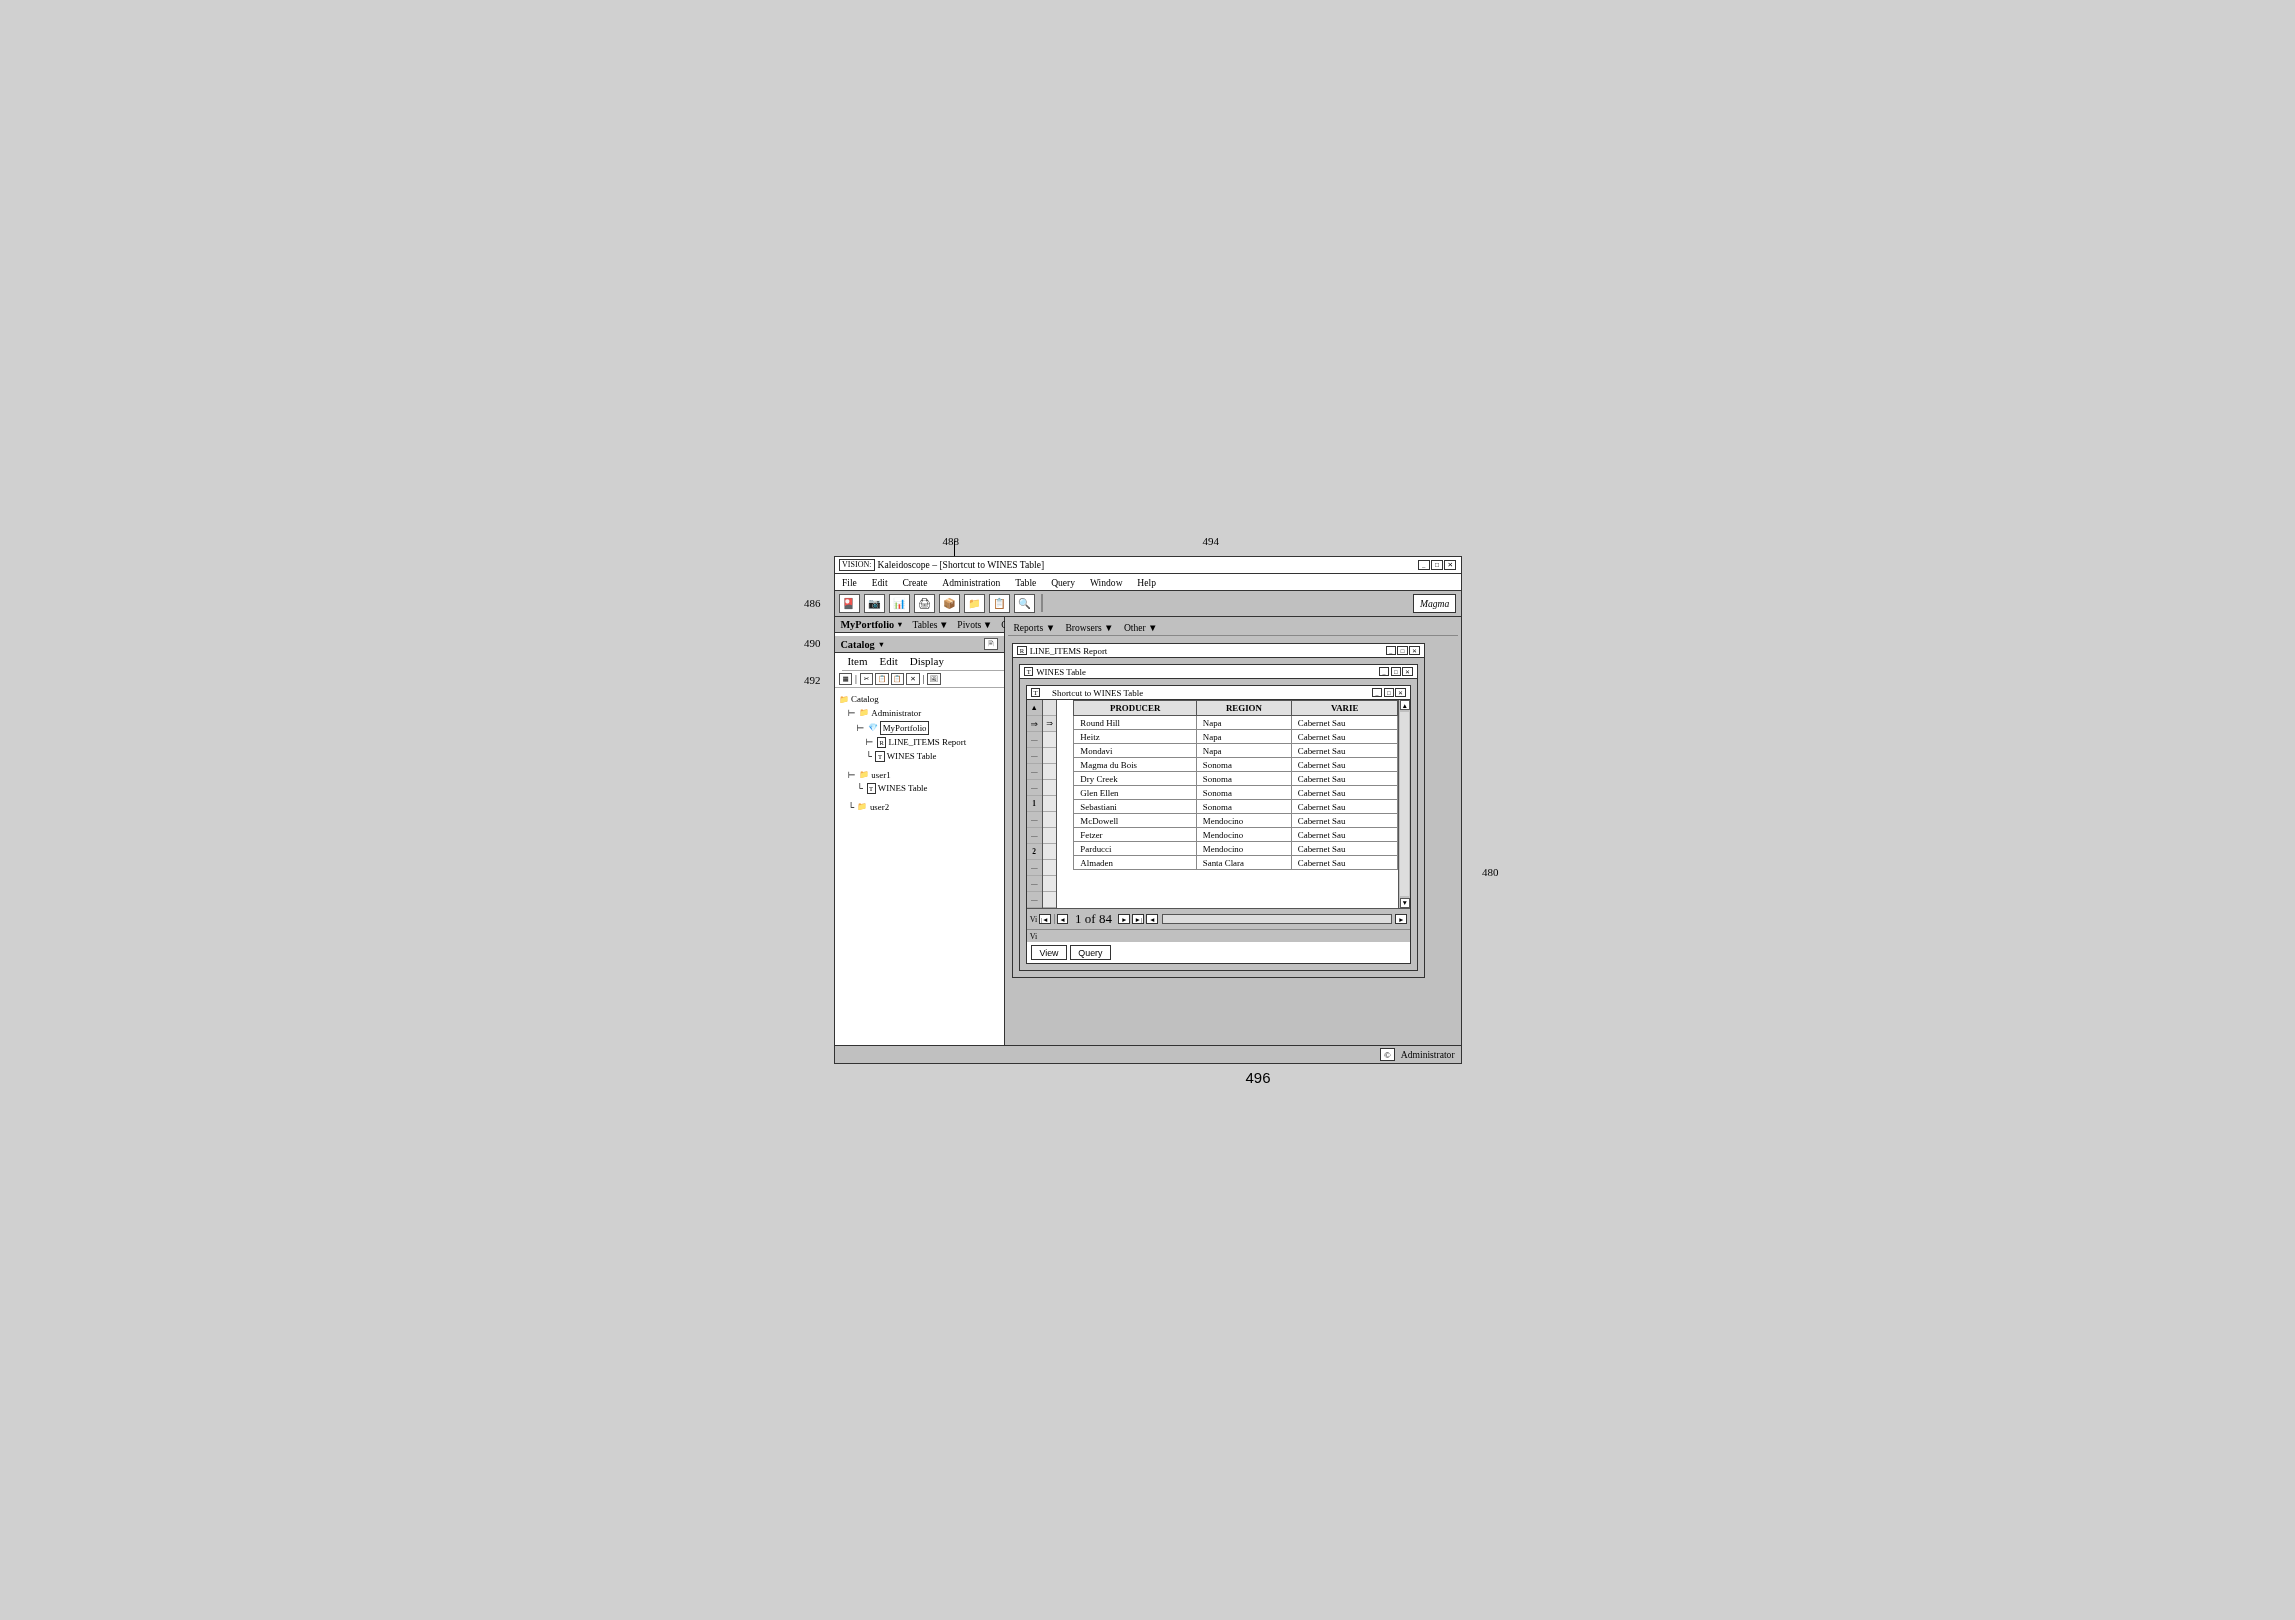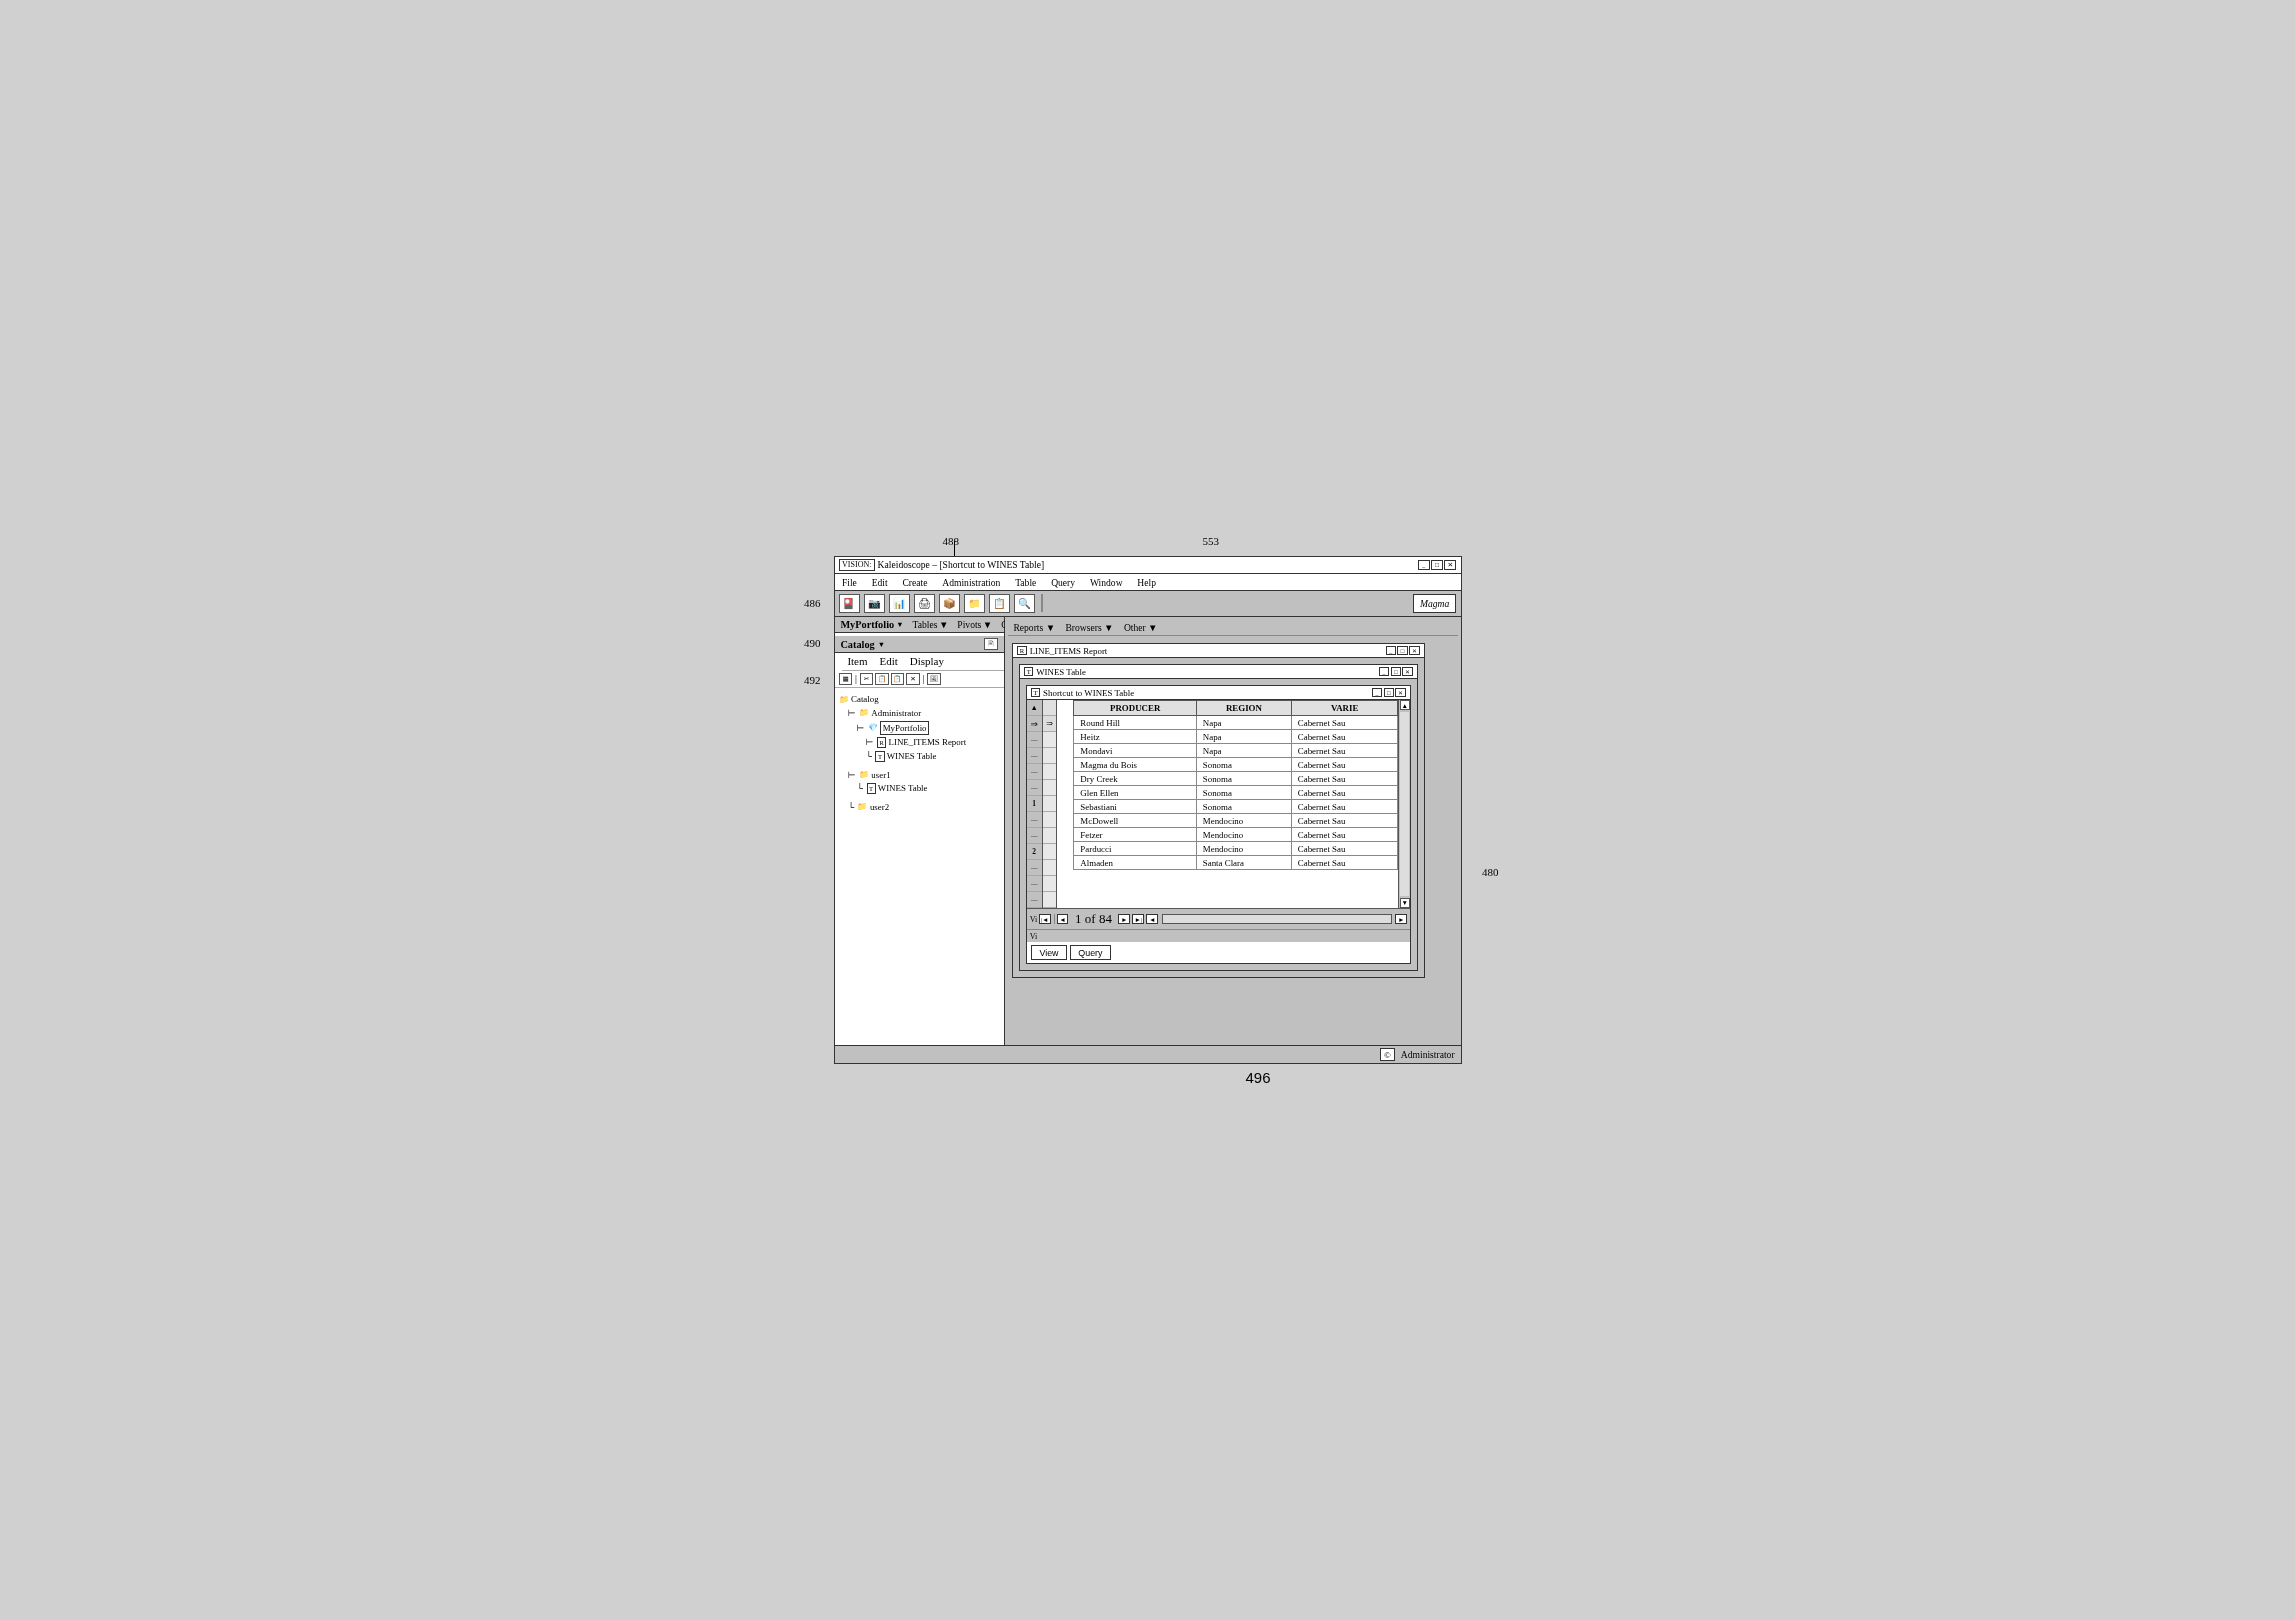--- a/index.html
+++ b/index.html
@@ -407,21 +407,21 @@
 
   <div style="position: absolute; top: -20.7px; left: 109px; font-family: 'Times New Roman', serif; font-size: 11px;">488</div>
   <div style="position: absolute; top: -14.8px; left: 120px; width: 0.7px; height: 14.8px; background: black;"></div>
 
   <div style="position: absolute; top: 41px; left: -29.5px; font-family: 'Times New Roman', serif; font-size: 11px;">486</div>
 
   <div style="position: absolute; top: 81px; left: -29.5px; font-family: 'Times New Roman', serif; font-size: 11px;">490</div>
 
   <div style="position: absolute; top: 118px; left: -29.5px; font-family: 'Times New Roman', serif; font-size: 11px;">492</div>
 
-  <div style="position: absolute; top: -20.7px; left: 369px; font-family: 'Times New Roman', serif; font-size: 11px;">553</div>
+  <div style="position: absolute; top: -20.7px; left: 369px; font-family: 'Times New Roman', serif; font-size: 11px;">494</div>
 
   <div style="position: absolute; top: 83px; left: 317px; font-family: 'Times New Roman', serif; font-size: 11px;">488</div>
 
   <div style="position: absolute; top: 310px; right: -37px; font-family: 'Times New Roman', serif; font-size: 11px; text-align: center;">480</div>
 
   <div style="position: absolute; bottom: -22px; left: 412px; font-family: Liberation Sans, sans-serif; font-size: 15px;">496</div>
 
   <div class="app-window">
 
     <div class="title-bar">
@@ -577,21 +577,21 @@
               </div>
               <div class="inner-controls">
                 <div class="inner-win-btn">_</div>
                 <div class="inner-win-btn">□</div>
                 <div class="inner-win-btn">✕</div>
               </div>
             </div>
 
             <div style="margin: 5.9px; border: 1.5px solid #333; background: white;">
               <div class="inner-title-bar">
-                <div style="display:flex; align-items:center; gap:3px;">
+                <div style="display:flex; align-items:center; gap:12px;">
                   <span style="border:0.7px solid #333; font-size:6.6px; padding:0 1.5px; background:white;">T</span>
                   <span>Shortcut to WINES Table</span>
                 </div>
                 <div class="inner-controls">
                   <div class="inner-win-btn">_</div>
                   <div class="inner-win-btn">□</div>
                   <div class="inner-win-btn">✕</div>
                 </div>
               </div>
 

